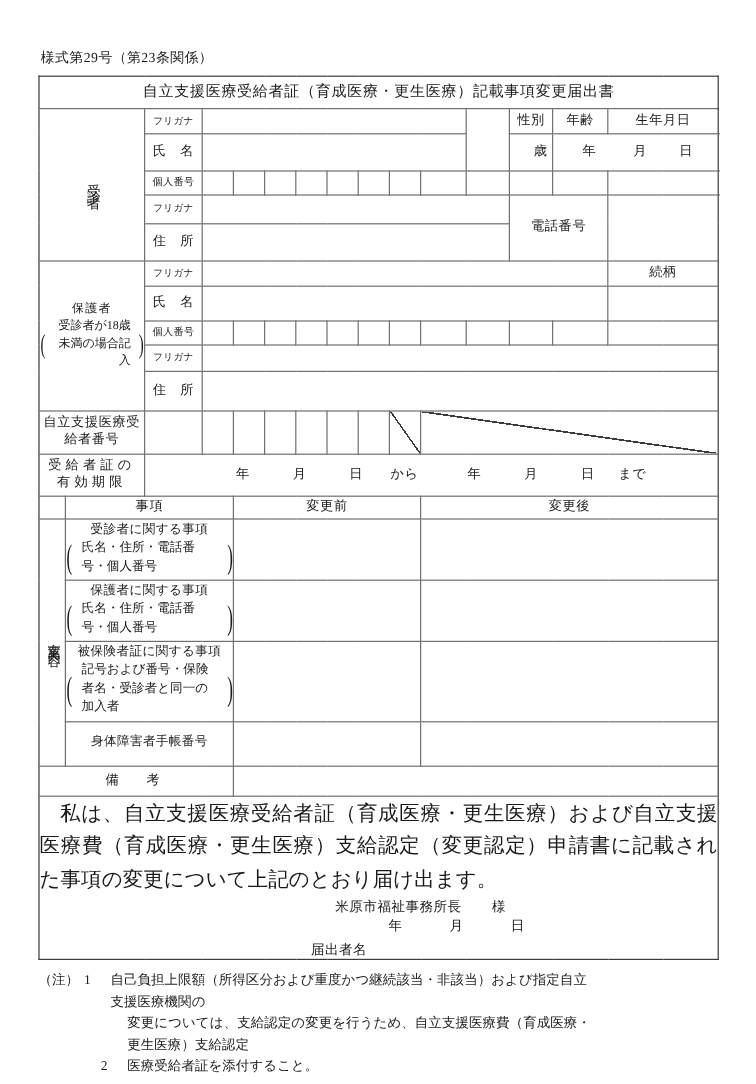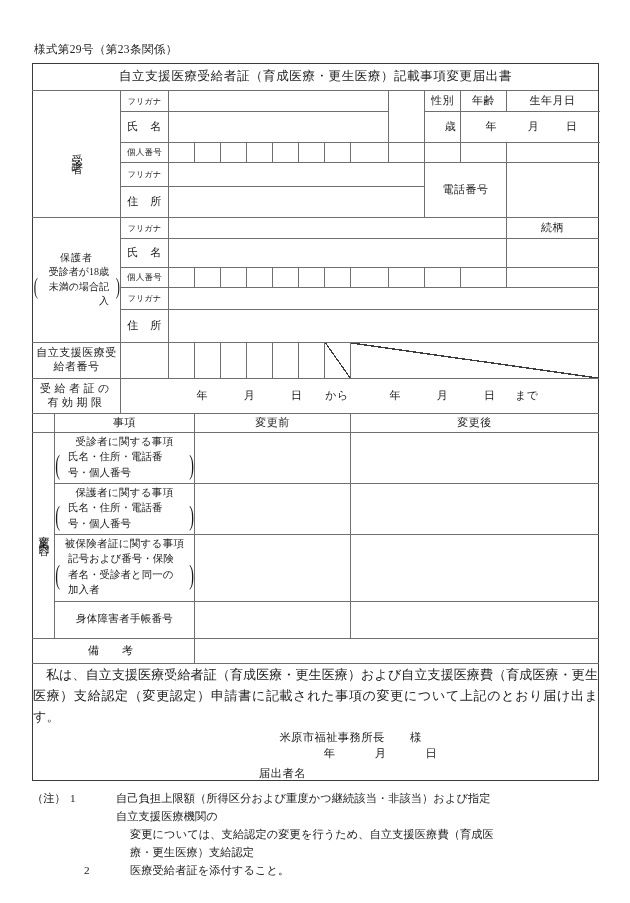--- a/index.html
+++ b/index.html
@@ -167,21 +167,21 @@
       linear-gradient(to top right,
         transparent calc(50% - .7px),
         #3b3b3b calc(50% - .7px),
         #3b3b3b calc(50% + .7px),
         transparent calc(50% + .7px));
   }
 
   
   .decl-cell { text-align: left; padding: 7px 9px 9px 9px; }
   .decl-body {
-    font-size: 13px;
+    font-size: 17px;
     line-height: 1.62;
     text-align: justify;
     text-indent: 1em;
     letter-spacing: .1px;
   }
   .decl-addr {
     font-size: 11.3px;
     margin-top: 3px;
     padding-left: 70px;
     letter-spacing: .4px;
@@ -207,21 +207,21 @@
   .notes {
     margin-top: 9px;
     font-size: 11.2px;
     line-height: 1.6;
     letter-spacing: .1px;
   }
   .note-row { display: flex; align-items: flex-start; }
   .note-head { flex: 0 0 auto; white-space: nowrap; }
   .note-tag  { width: 38px; flex: 0 0 38px; }
   .note-num  { width: 22px; flex: 0 0 22px; text-align: left; }
-  .note-body { flex: 1 1 auto; margin-left: 24px; }
+  .note-body { flex: 1 1 auto; }
   .note-body p { margin: 0; }
   .note-indent-1 { padding-left: 14px; }
   .note-indent-2 { padding-left: 28px; }
   .note-1 { margin-left: 52px; }
 </style>
 </head>
 <body>
 
 <div class="page">
 

